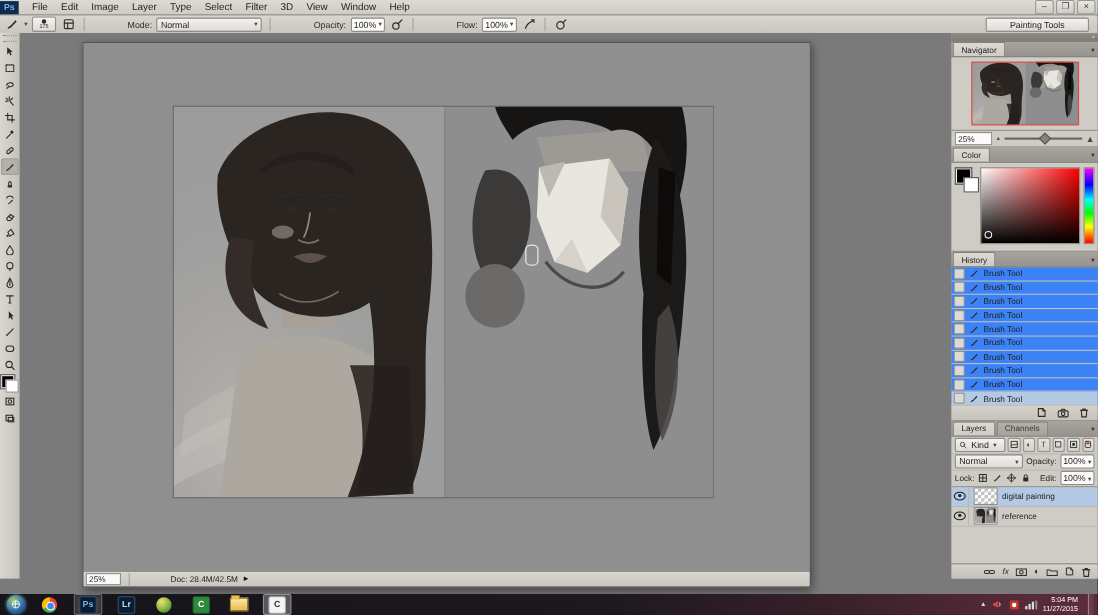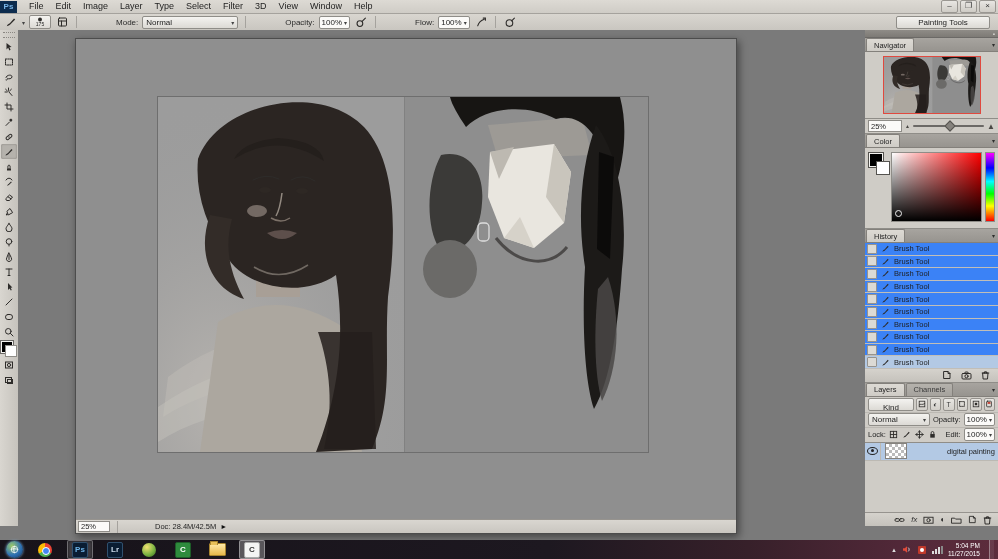--- a/index.html
+++ b/index.html
@@ -98,36 +98,36 @@
   
   .hist-rows{background:#3b82f6;}
   .hrow{height:11.6px;display:flex;align-items:center;gap:4px;border-bottom:1px solid #c1beb8;padding-left:2px;font-size:7.5px;}
   .hrow.sel{background:#b3c9e4;}
   .hwell{width:8px;height:8px;background:#dcdad5;border:1px solid #96938e;border-radius:1px;}
   .hist-foot{height:13px;background:linear-gradient(#d5d2cc,#c5c2bc);border-bottom:1px solid #8f8d88;
              display:flex;align-items:center;justify-content:flex-end;gap:9px;padding-right:8px;}
 
   
   .lyr-filter{height:15px;display:flex;align-items:center;gap:2px;padding:0 3px;background:#cfccc6;border-bottom:1px solid #bcb9b3;}
-  .kind-dd{width:44px;height:11px;flex-direction:column;}
+  .kind-dd{width:44px;height:11px;}
   .ficon{width:11px;height:11px;border:1px solid #96938e;border-radius:2px;background:linear-gradient(#e8e6e2,#d2cfc9);
          display:flex;align-items:center;justify-content:center;font-size:7px;color:#3a3a3a;}
   .lyr-blend{height:14px;display:flex;align-items:center;gap:3px;padding:0 3px;background:#cfccc6;border-bottom:1px solid #bcb9b3;font-size:7.5px;}
   .blend-dd{width:56px;height:11px;justify-content:space-between;}
   .lyr-lock{height:14px;display:flex;align-items:center;gap:3px;padding:0 3px;background:#cfccc6;border-bottom:1px solid #8f8d88;font-size:7.5px;}
   .lockicon{width:10px;height:10px;display:flex;align-items:center;justify-content:center;}
   .lrow{height:17px;display:flex;align-items:center;background:#cfccc6;border-bottom:1px solid #bcb9b3;font-size:7.5px;}
   .lrow.sel{background:#b3c9e4;}
   .eyebox{width:15px;height:17px;border-right:1px solid #bcb9b3;display:flex;align-items:center;justify-content:center;}
   .eye{width:9px;height:6px;border:1px solid #222;border-radius:50%;position:relative;}
   .eye::after{content:"";position:absolute;left:2.5px;top:1px;width:3px;height:3px;background:#222;border-radius:50%;}
   .lthumb{width:20px;height:14px;border:1px solid #85827d;margin:0 4px;flex:none;overflow:hidden;background:#fff;}
   .checker{background-image:linear-gradient(45deg,#bbb 25%,transparent 25%,transparent 75%,#bbb 75%),
            linear-gradient(45deg,#bbb 25%,#fff 25%,#fff 75%,#bbb 75%);background-size:6px 6px;background-position:0 0,3px 3px;}
-  .lname{flex:1;margin-left:36px;}
+  .lname{flex:1;}
   .lname.bgname{font-style:italic;}
   .lyr-filler{flex:1;background:#cfccc6;}
   .lyr-foot{height:13px;background:linear-gradient(#d5d2cc,#c5c2bc);border-top:1px solid #96938e;
             display:flex;align-items:center;justify-content:flex-end;gap:6px;padding-right:6px;}
   .fx-txt{font-size:7.5px;font-style:italic;color:#2e2e2e;}
 
   
   .taskbar{position:absolute;left:0;right:0;bottom:0;height:19px;
     background:linear-gradient(90deg,#17131a 0%,#1d1820 55%,#37202a 75%,#512838 90%,#5d2c3c 100%);
     display:flex;align-items:center;gap:10px;padding-left:6px;}
@@ -654,20 +654,31 @@
       <span class="eyebox">
           <span class="eye"></span>
         </span>
       <span class="lthumb checker">
         <svg width="20" height="14" viewBox="246 0 244 355" preserveAspectRatio="none">
             <use href="#painting"></use>
           </svg>
       </span>
       <span class="lname">digital painting</span>
     </div>
+    <div class="lrow">
+      <span class="eyebox">
+          <span class="eye"></span>
+        </span>
+      <span class="lthumb">
+        <svg width="20" height="14" viewBox="0 0 246 355" preserveAspectRatio="none">
+            <use href="#painting"></use>
+          </svg>
+      </span>
+      <span class="lname">reference</span>
+    </div>
     <div class="lyr-filler"></div>
     <div class="lyr-foot">
       <svg width="11" height="8" viewBox="0 0 12 8">
           <rect x="1" y="2.5" width="5" height="3" rx="1.5" class="stk"></rect>
           <rect x="6" y="2.5" width="5" height="3" rx="1.5" class="stk"></rect>
         </svg>
       <span class="fx-txt">fx</span>
       <svg width="11" height="8" viewBox="0 0 12 8">
           <rect x="1" y="1" width="10" height="6.5" class="stk"></rect>
           <circle cx="6" cy="4.2" r="1.8" class="stk"></circle>

